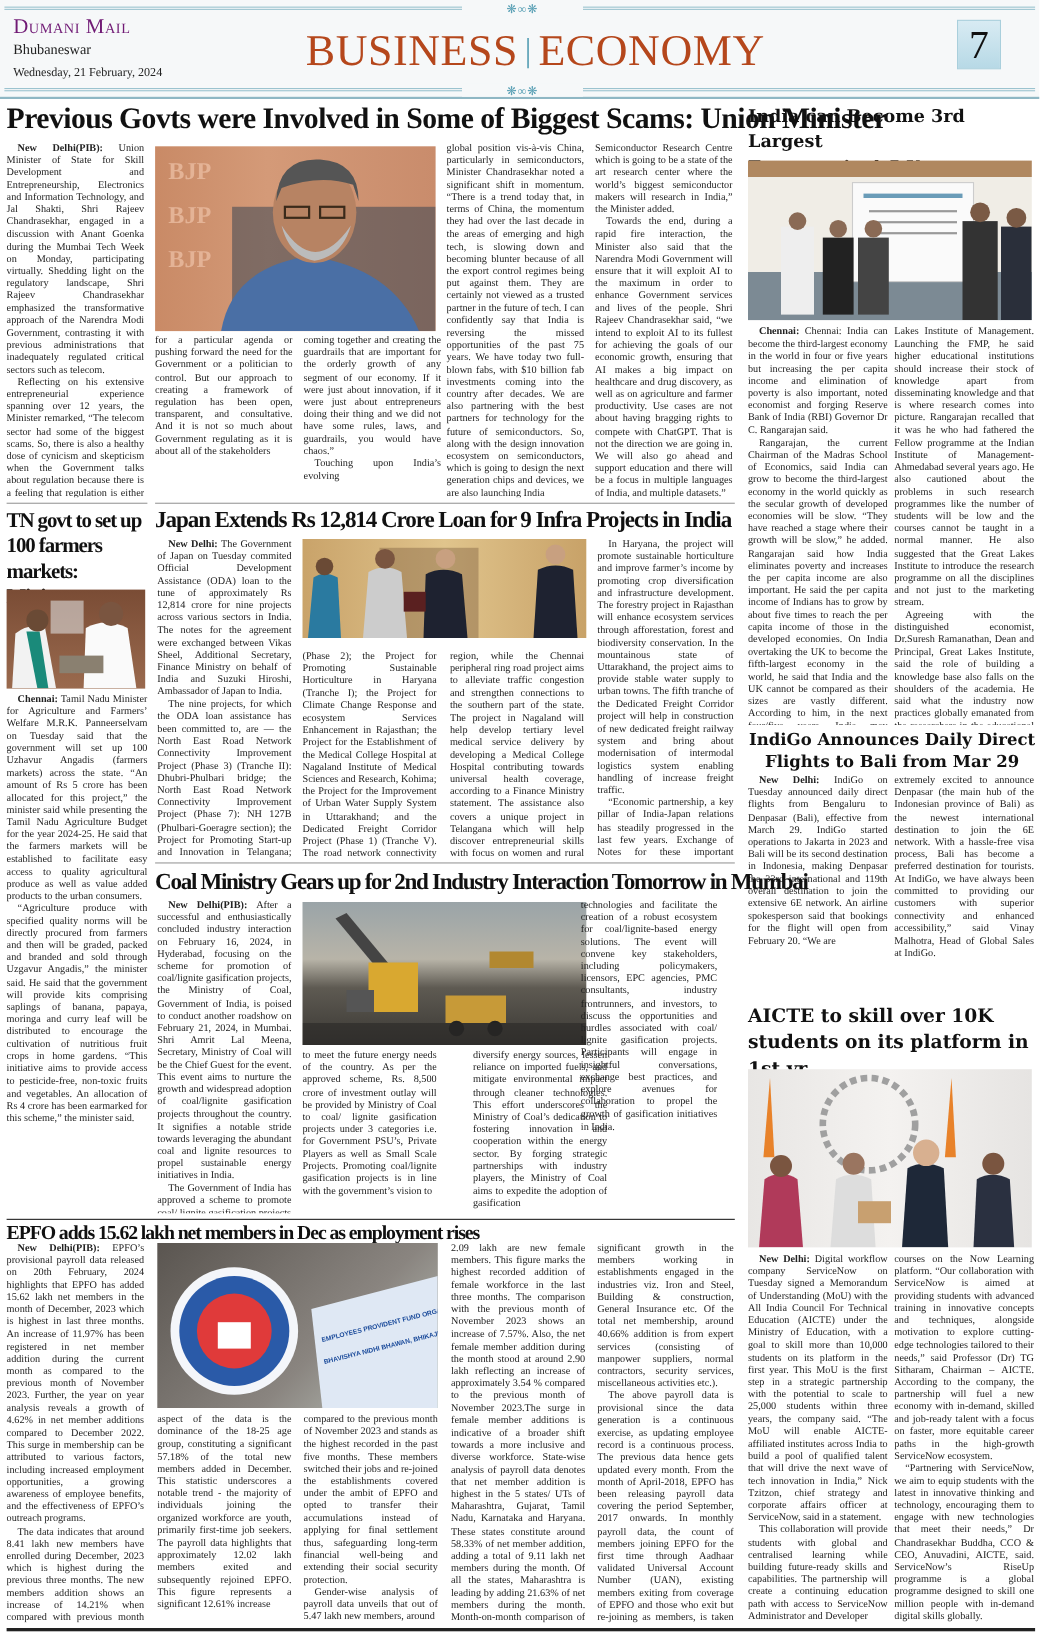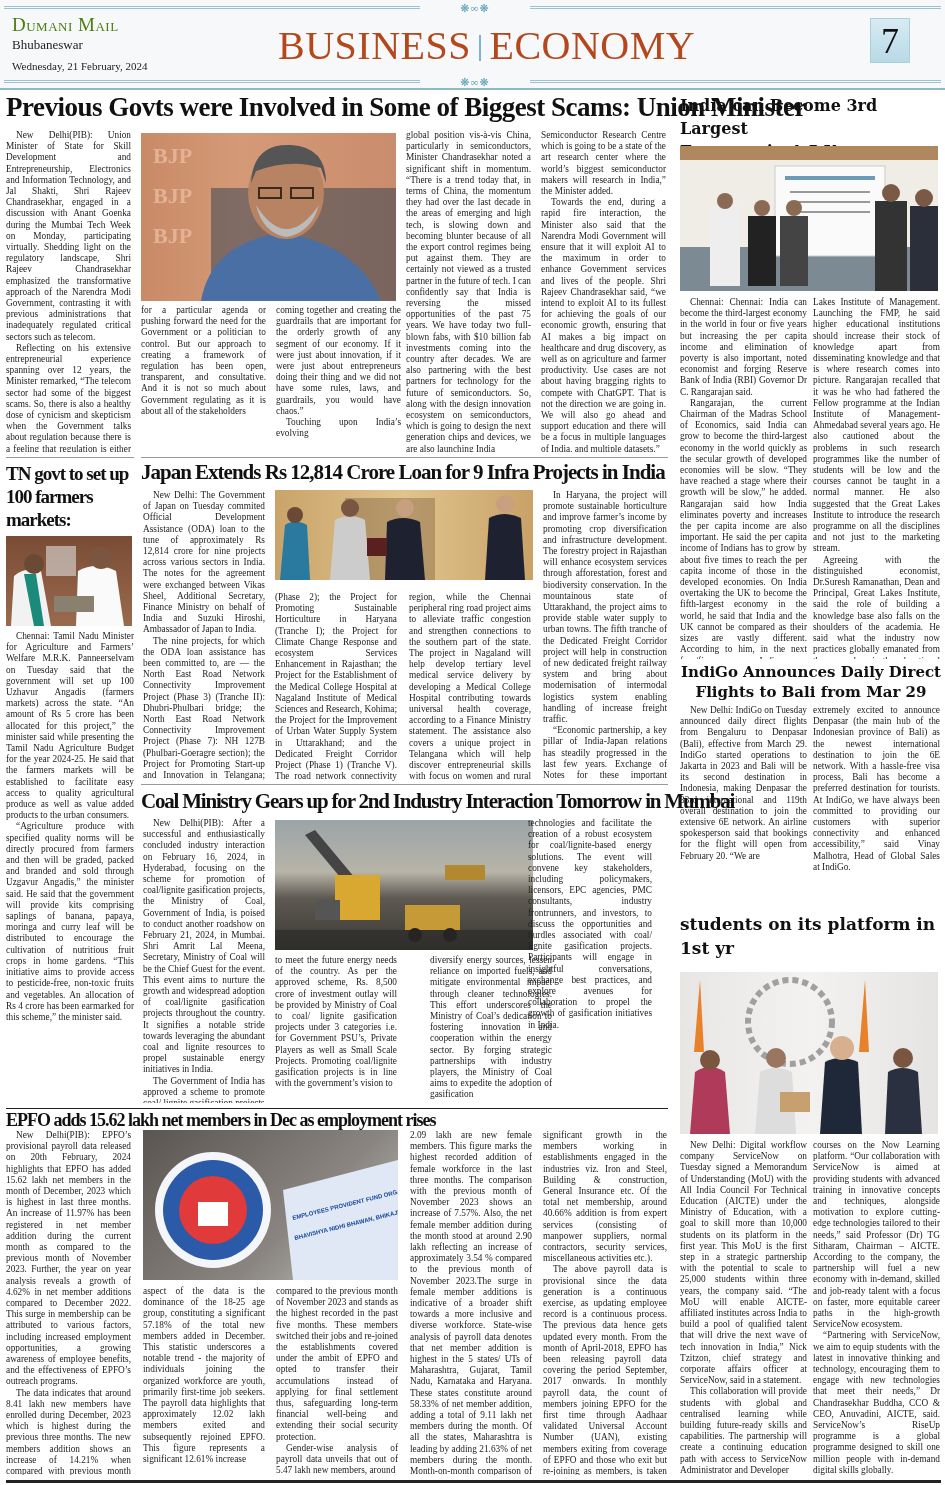--- a/index.html
+++ b/index.html
@@ -1,31 +1,31 @@
 <!DOCTYPE html>
 <html><head>
 <meta charset="utf-8">
 <style>
 *{box-sizing:border-box;margin:0;padding:0}
 body{width:945px;height:1485px;background:#fff;font-family:"Liberation Serif",serif;color:#222;position:relative;overflow:hidden}
 .abs{position:absolute}
 .masthead{left:0;top:0;width:945px;height:90px;background:#f6f8f9;border-bottom:2px solid #8fb7c4}
 .mh-rule{left:4px;width:937px;height:3px;border-top:1px solid #9bc3cf;border-bottom:1px solid #9bc3cf}
 .orn{left:420px;width:110px;height:12px;color:#5aa0b5;font-size:11px;text-align:center;letter-spacing:1px;background:#f6f8f9}
-.paper-name{left:12px;top:14px;font-size:19px;color:#4d7c0f;font-variant:small-caps;letter-spacing:.5px}
+.paper-name{left:12px;top:14px;font-size:19px;color:#701a75;font-variant:small-caps;letter-spacing:.5px}
 .city{left:12px;top:37px;font-size:13px;color:#222}
 .date{left:12px;top:60px;font-size:11px;color:#222}
 .section-title{left:278px;top:22px;font-size:40px;color:#b5471c;letter-spacing:.5px;white-space:nowrap}
 .section-title .sep{color:#5aa0b5;font-size:30px;margin:0 6px;vertical-align:4px}
 .page-no{left:870px;top:18px;width:40px;height:45px;background:linear-gradient(#d8ebf3,#b7d9e6);border:1px solid #a9cfdc;font-size:36px;text-align:center;line-height:44px;color:#111}
 .hl{font-family:"Liberation Serif",serif;font-weight:bold;color:#111;white-space:nowrap;letter-spacing:-0.5px}
 .hl-sans{font-family:"DejaVu Serif",serif;font-weight:bold;color:#111}
 .body{font-size:9.3px;line-height:11.2px;text-align:justify;color:#222;overflow:hidden}
 .body p{text-indent:10px}
-.body b{font-weight:normal}
+.body b{font-weight:bold}
 .photo{overflow:hidden}
 .rule{background:#222}
 .thin{background:#999}
 </style>
 </head>
 <body>
 
 <div class="abs masthead">
   <div class="abs mh-rule" style="top:6px"></div>
   <div class="abs orn" style="top:2px">❋∞❋</div>
@@ -192,20 +192,21 @@
   <p style="text-indent:0">to meet the future energy needs of the country. As per the approved scheme, Rs. 8,500 crore of investment outlay will be provided by Ministry of Coal to coal/ lignite gasification projects under 3 categories i.e. for Government PSU’s, Private Players as well as Small Scale Projects. Promoting coal/lignite gasification projects is in line with the government’s vision to</p>
 </div>
 <div class="abs body" style="left:430px;top:955px;width:122px;height:150px">
   <p style="text-indent:0">diversify energy sources, lessen reliance on imported fuels, and mitigate environmental impact through cleaner technologies. This effort underscores the Ministry of Coal’s dedication to fostering innovation and cooperation within the energy sector. By forging strategic partnerships with industry players, the Ministry of Coal aims to expedite the adoption of gasification</p>
 </div>
 <div class="abs body" style="left:528px;top:818px;width:124px;height:285px">
   <p style="text-indent:0">technologies and facilitate the creation of a robust ecosystem for coal/lignite-based energy solutions. The event will convene key stakeholders, including policymakers, licensors, EPC agencies, PMC consultants, industry frontrunners, and investors, to discuss the opportunities and hurdles associated with coal/ lignite gasification projects. Participants will engage in insightful conversations, exchange best practices, and explore avenues for collaboration to propel the growth of gasification initiatives in India.</p>
 </div>
 
 <div class="abs hl-sans" style="left:680px;top:912px;width:262px;font-size:17px;line-height:24px">
+  <div>AICTE to skill over 10K</div>
   <div>students on its platform in 1st yr</div>
 </div>
 <div class="abs photo" style="left:680px;top:972px;width:258px;height:162px;background:linear-gradient(90deg,#e8e6e4,#f4f2f0 50%,#e6e4e2)">
   <svg width="258" height="162" viewBox="0 0 258 162">
     <circle cx="110" cy="50" r="42" fill="none" stroke="#a0a0a0" stroke-width="6" stroke-dasharray="6 4"></circle>
     <path d="M20 8 L24 80 L14 80 Z" fill="#e8822a"></path>
     <path d="M185 8 L189 80 L179 80 Z" fill="#e8822a"></path>
     <path d="M10 162 L15 100 Q30 90 45 100 L50 162 Z" fill="#b03a5a"></path>
     <circle cx="30" cy="88" r="10" fill="#7a5540"></circle>
     <path d="M75 162 L80 100 Q95 92 112 100 L116 162 Z" fill="#ddd"></path>

